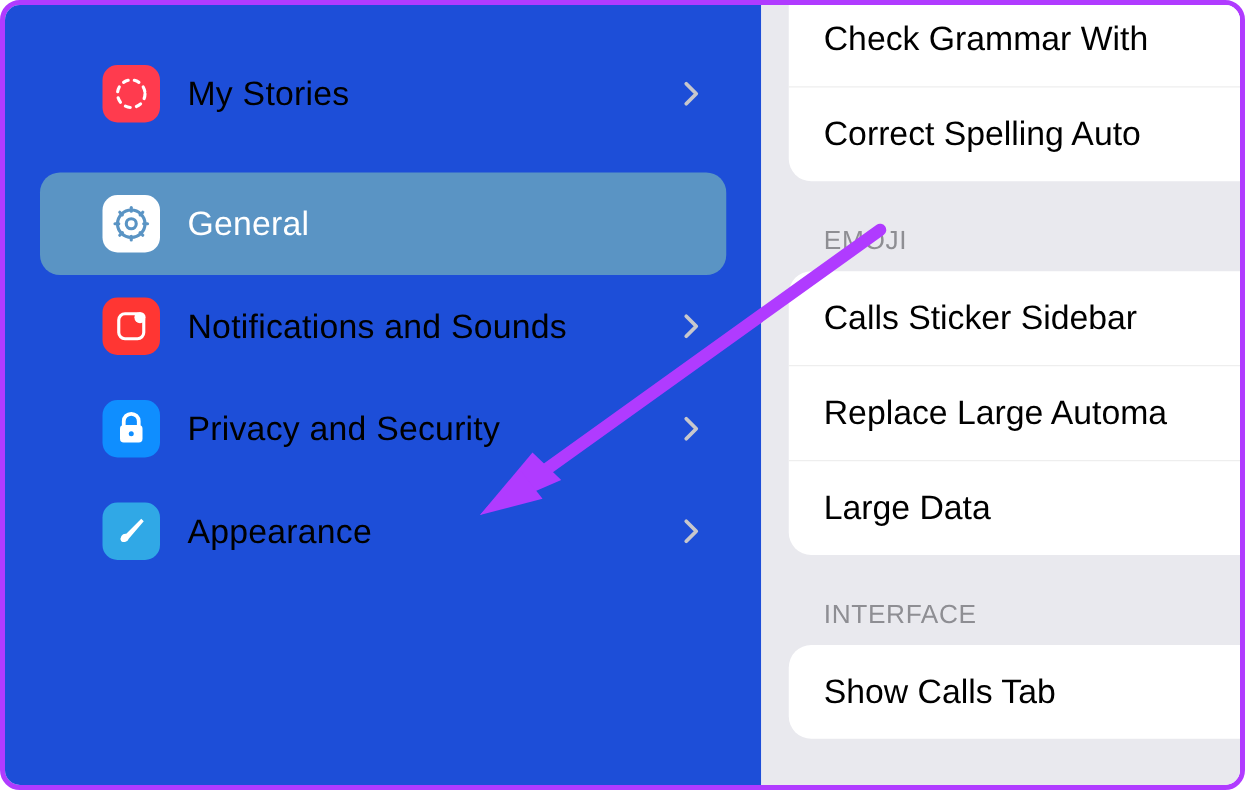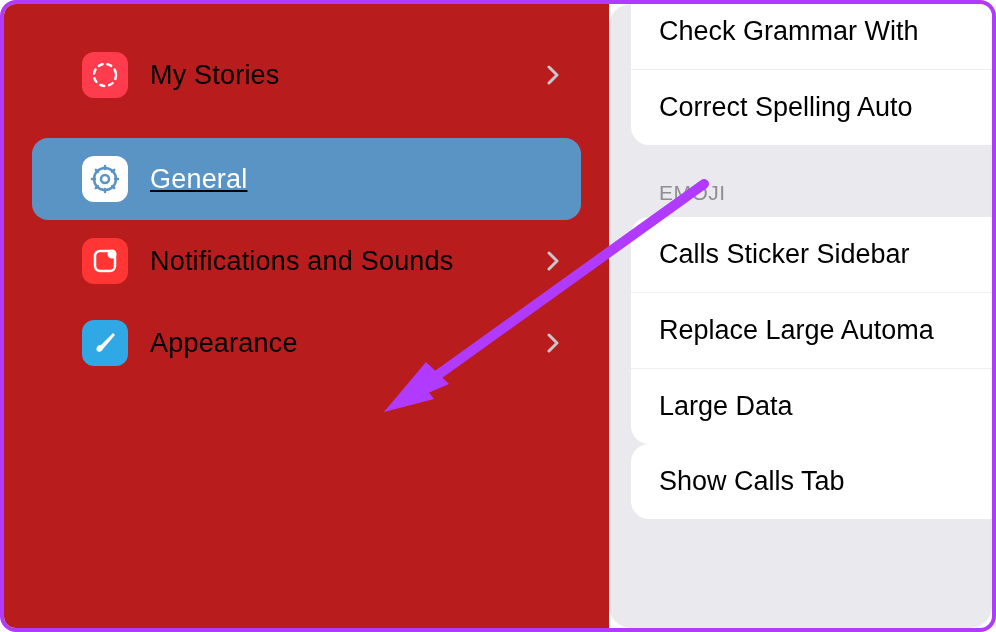--- a/index.html
+++ b/index.html
@@ -13,35 +13,34 @@
       border: 4px solid #b03bff;
       border-radius: 16px;
     }
     .container {
       display: flex;
       width: 100%;
       height: 100%;
     }
     .sidebar {
       width: 605px;
-      background: #b91c1c;
+      background: #1d4ed8;
       padding-top: 30px;
     }
     .list-item {
       display: flex;
       align-items: center;
       height: 82px;
       padding: 0 20px 0 50px;
       margin: 0 28px 0 28px;
       border-radius: 16px;
       position: relative;
     }
     .list-item.active {
       background: #5a94c4;
-      text-decoration: underline;
     }
     .icon-box {
       width: 46px;
       height: 46px;
       border-radius: 12px;
       display: flex;
       align-items: center;
       justify-content: center;
       flex-shrink: 0;
     }
@@ -66,21 +65,20 @@
       align-items: center;
       justify-content: center;
     }
     .chevron svg { display: block; }
 
     .right-panel {
       flex: 1;
       background: #e9e9ee;
       padding-top: 0;
       overflow: hidden;
-      border-radius: 22px;
     }
     .section {
       background: #fff;
       border-radius: 18px 0 0 18px;
       margin-left: 22px;
       margin-bottom: 0;
     }
     .section.first {
       border-top-left-radius: 0;
       margin-top: -10px;
@@ -158,20 +156,35 @@
         </svg>
       </div>
       <span class="label">Notifications and Sounds</span>
       <span class="chevron">
         <svg width="12" height="20" viewBox="0 0 12 20">
             <path d="M2 2 L10 10 L2 18" stroke="#c7c7cc" stroke-width="3" fill="none" stroke-linecap="round" stroke-linejoin="round"></path>
           </svg>
       </span>
     </div>
 
+    <div class="list-item">
+      <div class="icon-box" style="background:#0f8eff;">
+        <svg width="26" height="30" viewBox="0 0 26 30">
+          <rect x="4" y="12" width="18" height="14" rx="3" fill="#fff"></rect>
+          <path d="M7 12 V9 a6 6 0 0 1 12 0 V12" fill="none" stroke="#fff" stroke-width="3" stroke-linecap="round"></path>
+          <circle cx="13" cy="19" r="2" fill="#0f8eff"></circle>
+        </svg>
+      </div>
+      <span class="label">Privacy and Security</span>
+      <span class="chevron">
+        <svg width="12" height="20" viewBox="0 0 12 20">
+            <path d="M2 2 L10 10 L2 18" stroke="#c7c7cc" stroke-width="3" fill="none" stroke-linecap="round" stroke-linejoin="round"></path>
+          </svg>
+      </span>
+    </div>
 
 
 
     <div class="list-item">
       <div class="icon-box" style="background:#30a8e6;">
         <svg width="28" height="28" viewBox="0 0 28 28">
           <path d="M6 22 a4 4 0 0 1 4 -6 L22 4 L24 6 L12 20 a4 4 0 0 1 -6 2 Z" fill="#fff"></path>
         </svg>
       </div>
       <span class="label">Appearance</span>
@@ -190,20 +203,21 @@
       <div class="section-row">Correct Spelling Auto</div>
     </div>
 
     <div class="section-header">EMOJI</div>
     <div class="section">
       <div class="section-row">Calls Sticker Sidebar</div>
       <div class="section-row">Replace Large Automa</div>
       <div class="section-row">Large Data</div>
     </div>
 
+    <div class="section-header">INTERFACE</div>
     <div class="section">
       <div class="section-row">Show Calls Tab</div>
     </div>
   </div>
 </div>
 
 <svg class="arrow-annotation" style="left:350px; top:170px;" width="370" height="260" viewBox="0 0 370 260">
   <defs>
     <marker id="arrowhead" markerWidth="16" markerHeight="16" refX="3" refY="8" orient="auto">
       <path d="M0 0 L16 8 L0 16 L5 8 Z" fill="#b03bff"></path>

